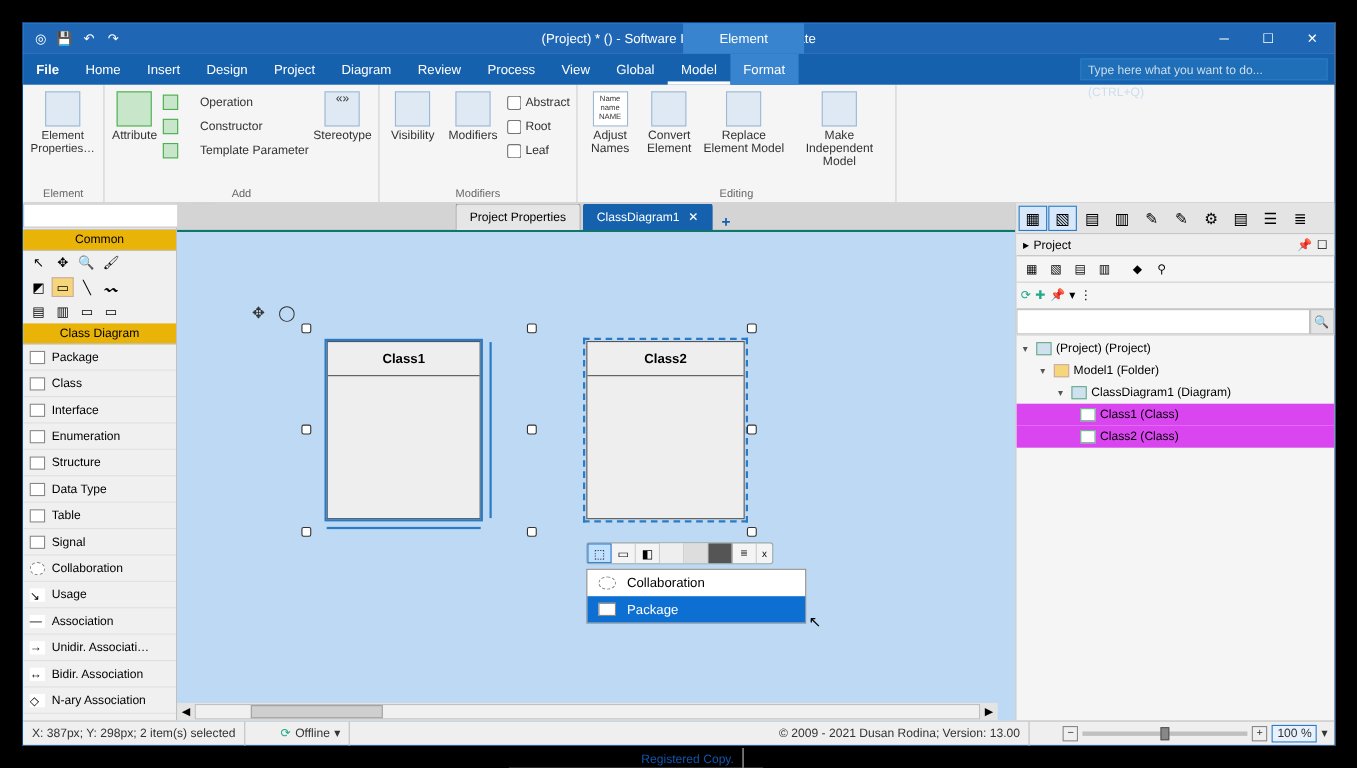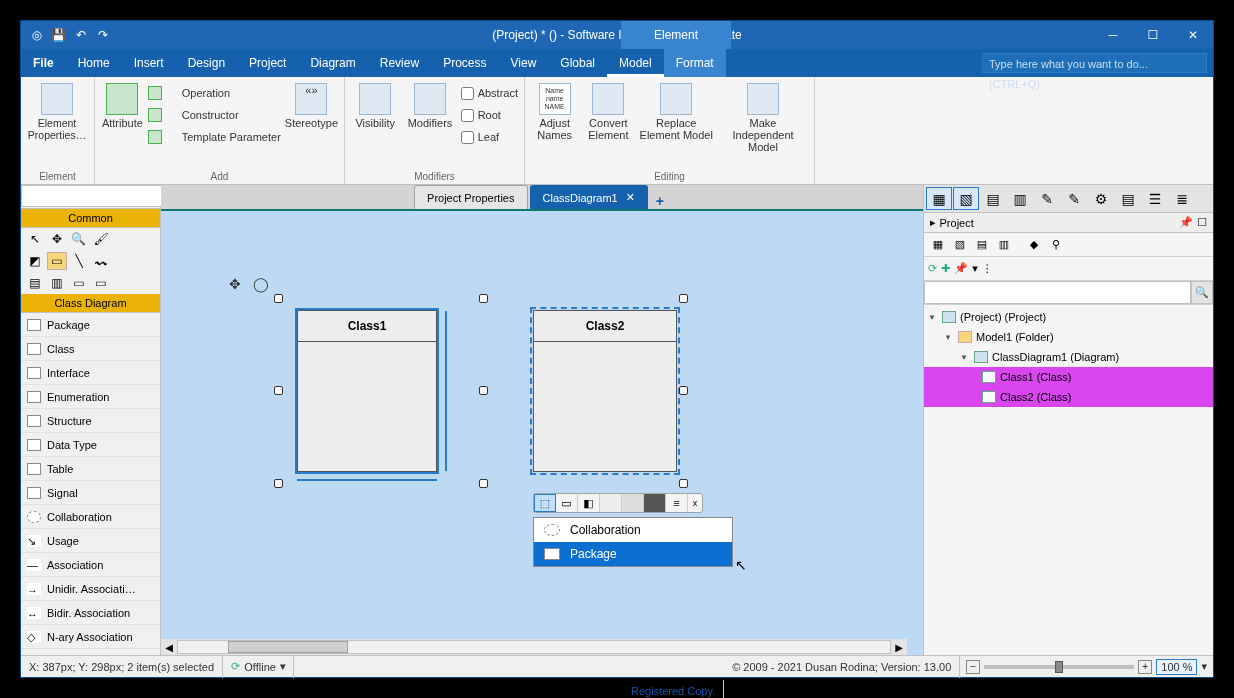--- a/index.html
+++ b/index.html
@@ -79,21 +79,21 @@
   .viewrow { height:24px; display:flex; align-items:center; gap:4px; padding:0 4px; border-bottom:1px solid #d0d0d0; }
   .viewrow select { flex:1; height:20px; font-size:11px; border:1px solid #c0c0c0; }
   .srchrow { height:24px; display:flex; border-bottom:1px solid #d0d0d0; }
   .srchrow input { flex:1; border:1px solid #c0c0c0; font-size:11px; padding:0 4px; }
   .srchrow .sbtn { width:22px; display:flex; align-items:center; justify-content:center; background:#e4e4e4; border:1px solid #c0c0c0; cursor:pointer; }
   .tree { flex:1; overflow:auto; padding:2px 0; }
   .tnode { height:20px; display:flex; align-items:center; gap:4px; cursor:pointer; white-space:nowrap; }
   .tnode .exp { width:12px; text-align:center; color:#555; font-size:9px; }
   .tnode .ticon { width:14px; height:12px; background:#cfe0ef; border:1px solid #6a8; }
   .tnode.sel { background:#d946ef; }
-  .statusbar { height:22px; background:#efefef; border-top:1px solid #c0c0c0; display:flex; align-items:center; font-size:11px; color:#333; }
+  .statusbar { height:22px; background:#efefef; border-top:1px solid #c0c0c0; display:flex; align-items:center; font-size:11px; color:#333;gap:24px; }
   .statusbar .cell { padding:0 8px; border-right:1px solid #c0c0c0; height:22px; display:flex; align-items:center; gap:4px; }
   .statusbar .link { color:#15a; cursor:pointer;margin-top:48px; }
   .statusbar .spacer { flex:1; }
   .zoom { display:flex; align-items:center; gap:4px; padding:0 6px; }
   .zoom .zs { width:150px; height:4px; background:#c0c0c0; position:relative; }
   .zoom .zs .zh { position:absolute; left:50%; top:-4px; width:8px; height:12px; background:#888; border:1px solid #555; transform:translateX(-50%); }
   .zoom .zb { width:14px; height:14px; border:1px solid #888; display:inline-flex; align-items:center; justify-content:center; font-size:10px; cursor:pointer; }
   .zoom .zv { border:1px solid #2a7bc7; background:#e8f2ff; padding:0 4px; height:16px; line-height:14px; }
   .move-ic { font-size:14px; color:#333; }
 </style>

